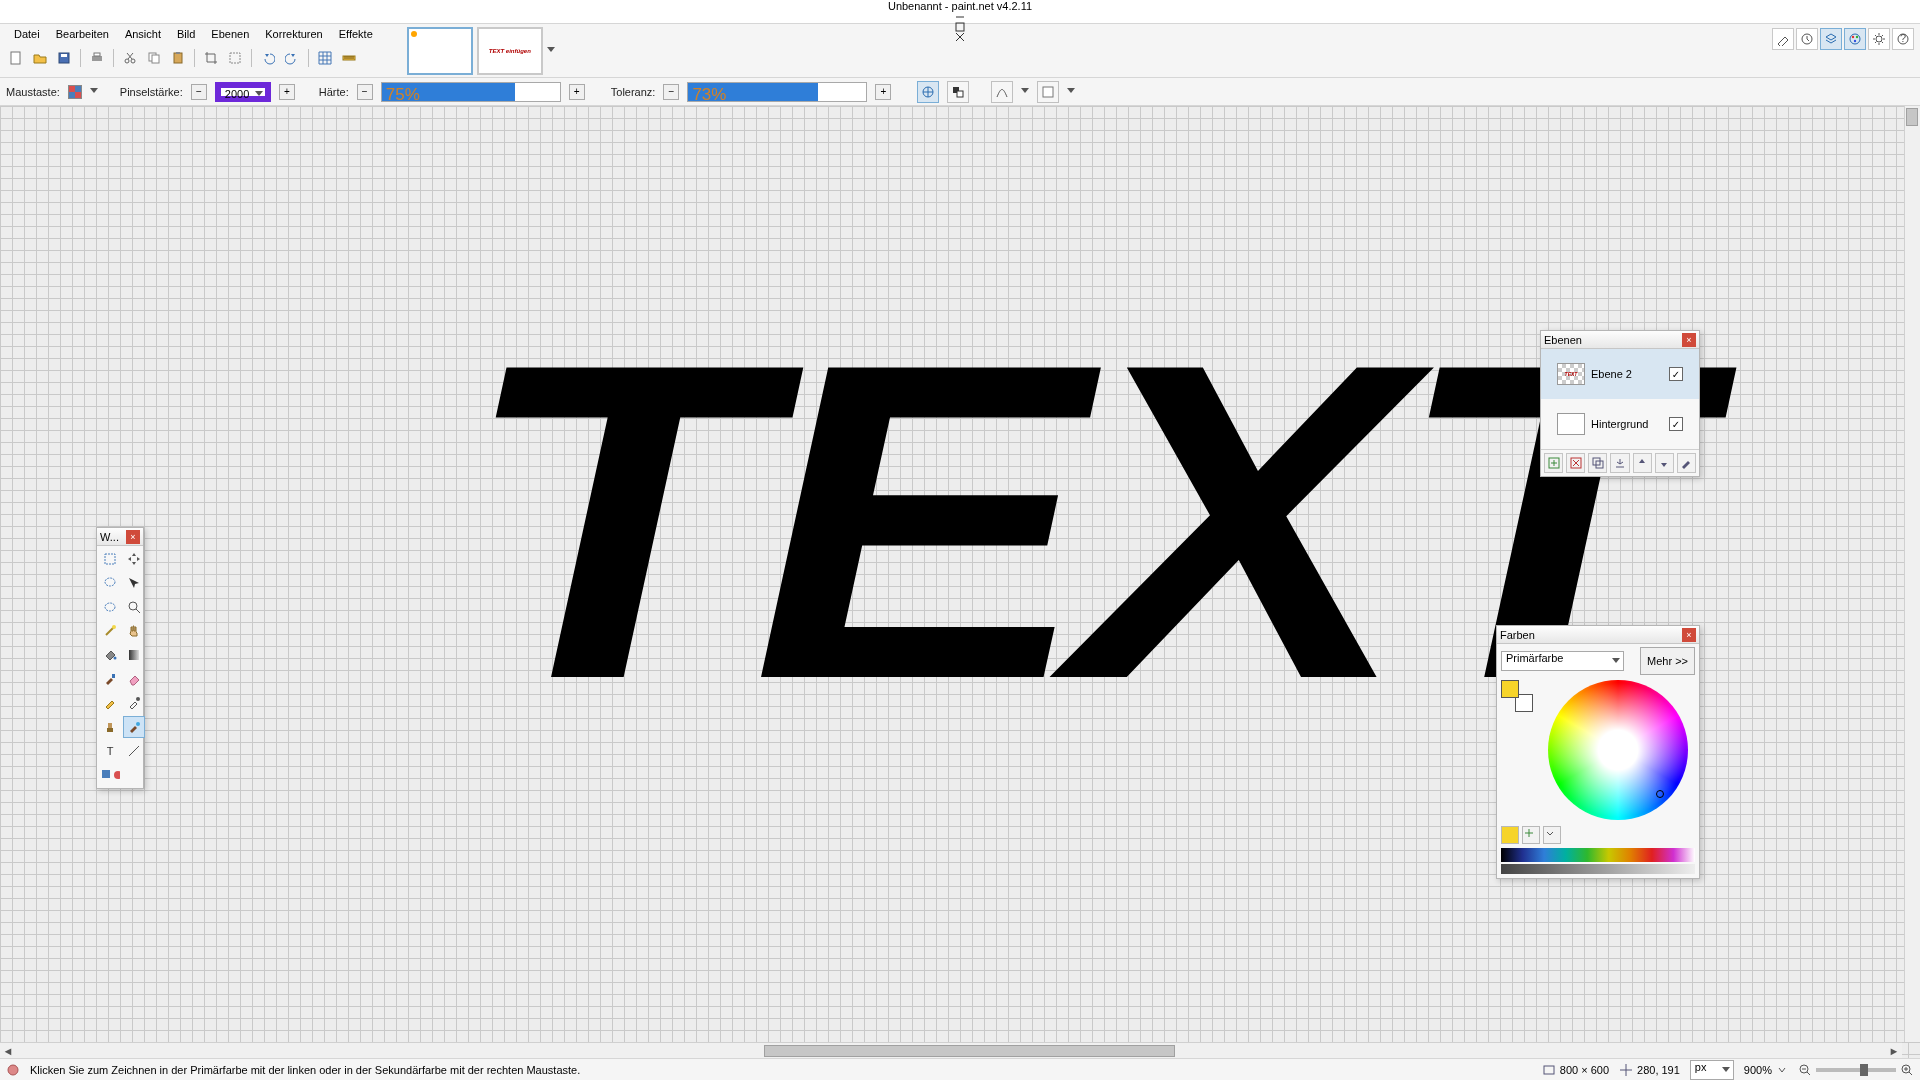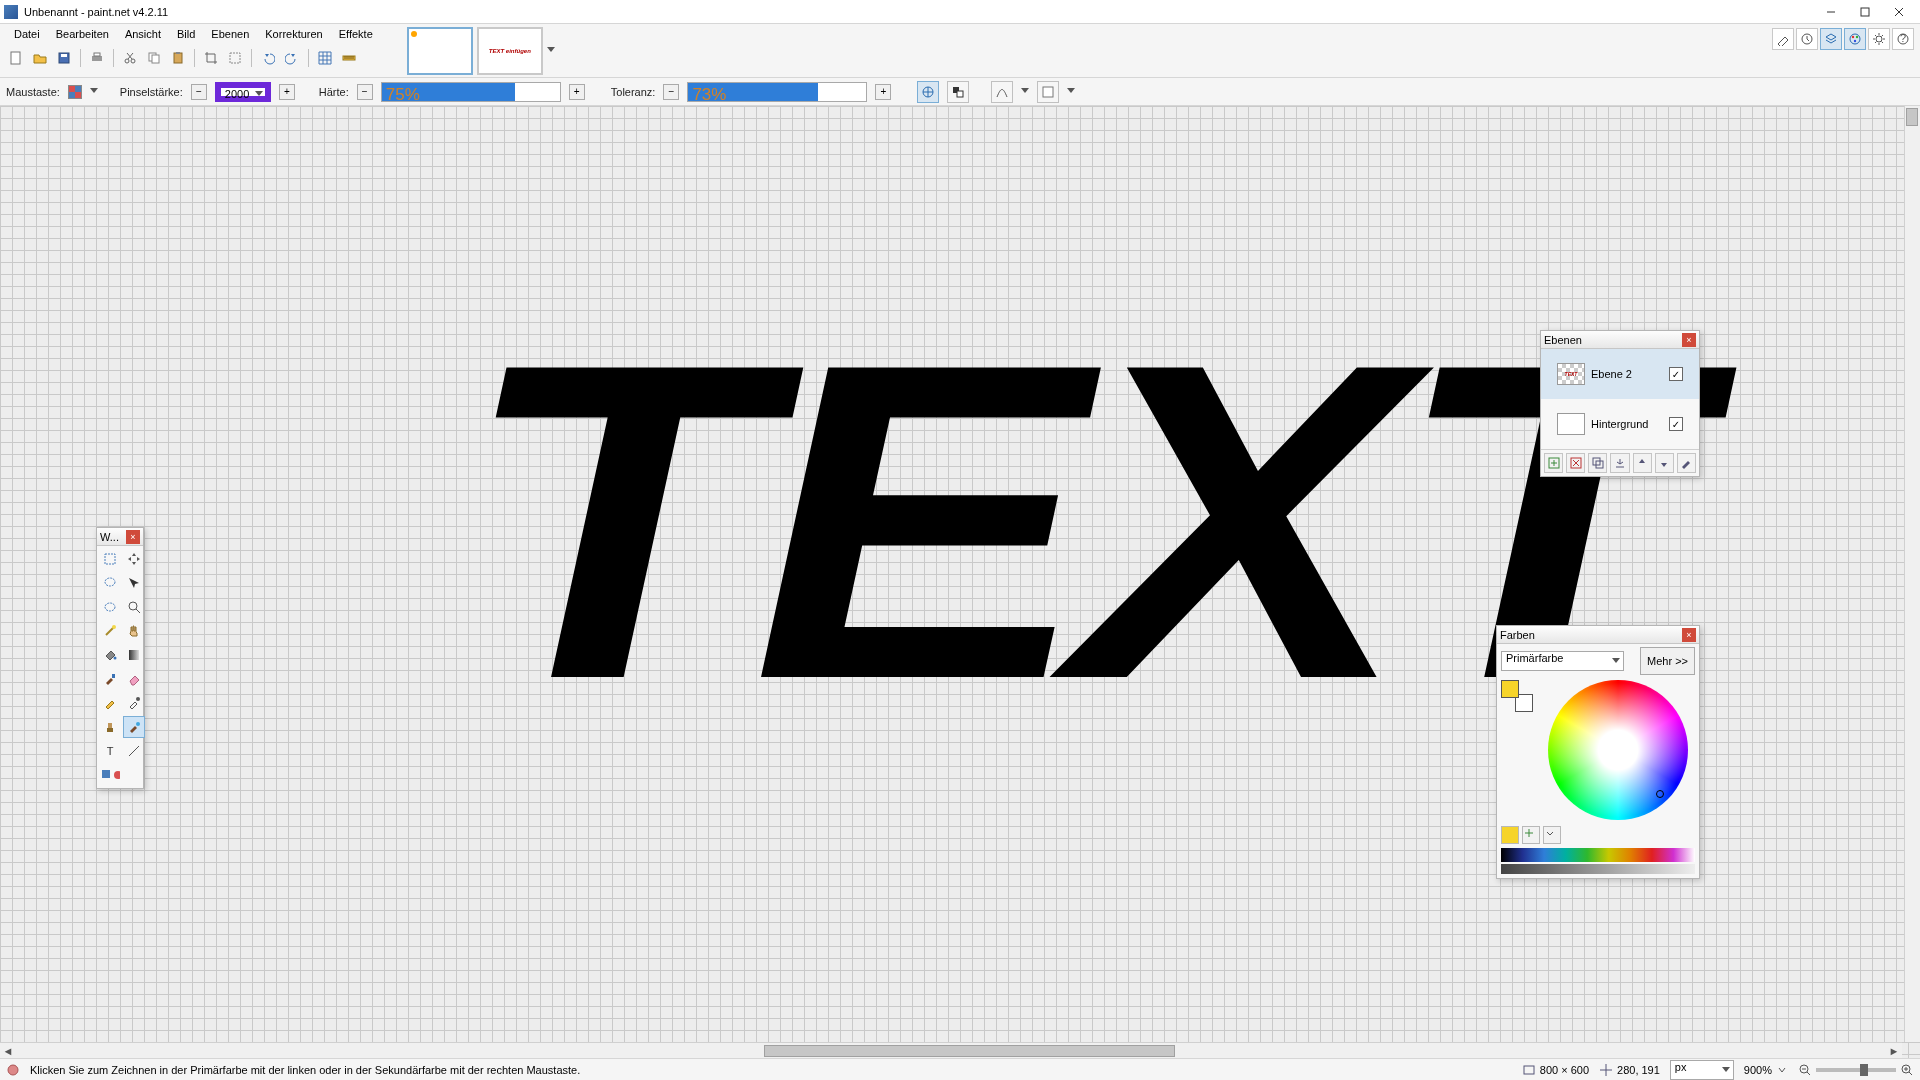--- a/index.html
+++ b/index.html
@@ -1,19 +1,19 @@
 <!DOCTYPE html>
 <html><head>
 <meta charset="utf-8">
 <style>
 * { margin: 0; padding: 0; box-sizing: border-box; font-family: "Segoe UI", Tahoma, sans-serif; font-size: 11px; user-select: none; }
 html, body { width: 1920px; height: 1080px; overflow: hidden; background: #fff; }
 
 
-.titlebar { height: 24px; background: #fff; display: flex; align-items: center; padding: 0 4px; border-bottom: 1px solid #d6d6d6; }
+.titlebar { height: 24px; background: #fff; display: flex; align-items: center; padding: 0 4px; border-bottom: 1px solid #d6d6d6; flex-direction: column; }
 .titlebar .app-ico { width: 14px; height: 14px; background: linear-gradient(135deg,#4a7ebb,#2b5797); margin-right: 6px; }
 .titlebar .title-text { flex: 0 0 auto; }
 .titlebar .spacer { flex: 1 1 auto; }
 .win-btn { width: 34px; height: 20px; display: flex; align-items: center; justify-content: center; color: #333; }
 
 
 .menubar-row { height: 54px; display: flex; align-items: flex-start; border-bottom: 1px solid #d6d6d6; background: #f5f5f5; }
 .menu-stack { display: flex; flex-direction: column; }
 .menus { display: flex; padding: 2px 6px 0 6px; height: 22px; }
 .menus span { padding: 2px 8px; cursor: default; }
@@ -603,21 +603,21 @@
     <span>800 × 600</span>
   </div>
   <div class="sgrp">
     <svg width="14" height="14">
         <line x1="7" y1="1" x2="7" y2="13" stroke="#557"></line>
         <line x1="1" y1="7" x2="13" y2="7" stroke="#557"></line>
       </svg>
     <span>280, 191</span>
   </div>
   <div class="sgrp">
-    <div class="select-like" style="width:64px"><span>px</span></div>
+    <div class="select-like" style="width:44px"><span>px</span></div>
   </div>
   <div class="sgrp">
     <span>900%</span>
     <svg width="12" height="12">
         <path d="M3 4l3 4 3-4" fill="none" stroke="#555"></path>
       </svg>
   </div>
   <div class="sgrp">
     <svg width="14" height="14">
         <circle cx="6" cy="6" r="4" fill="none" stroke="#555"></circle>

